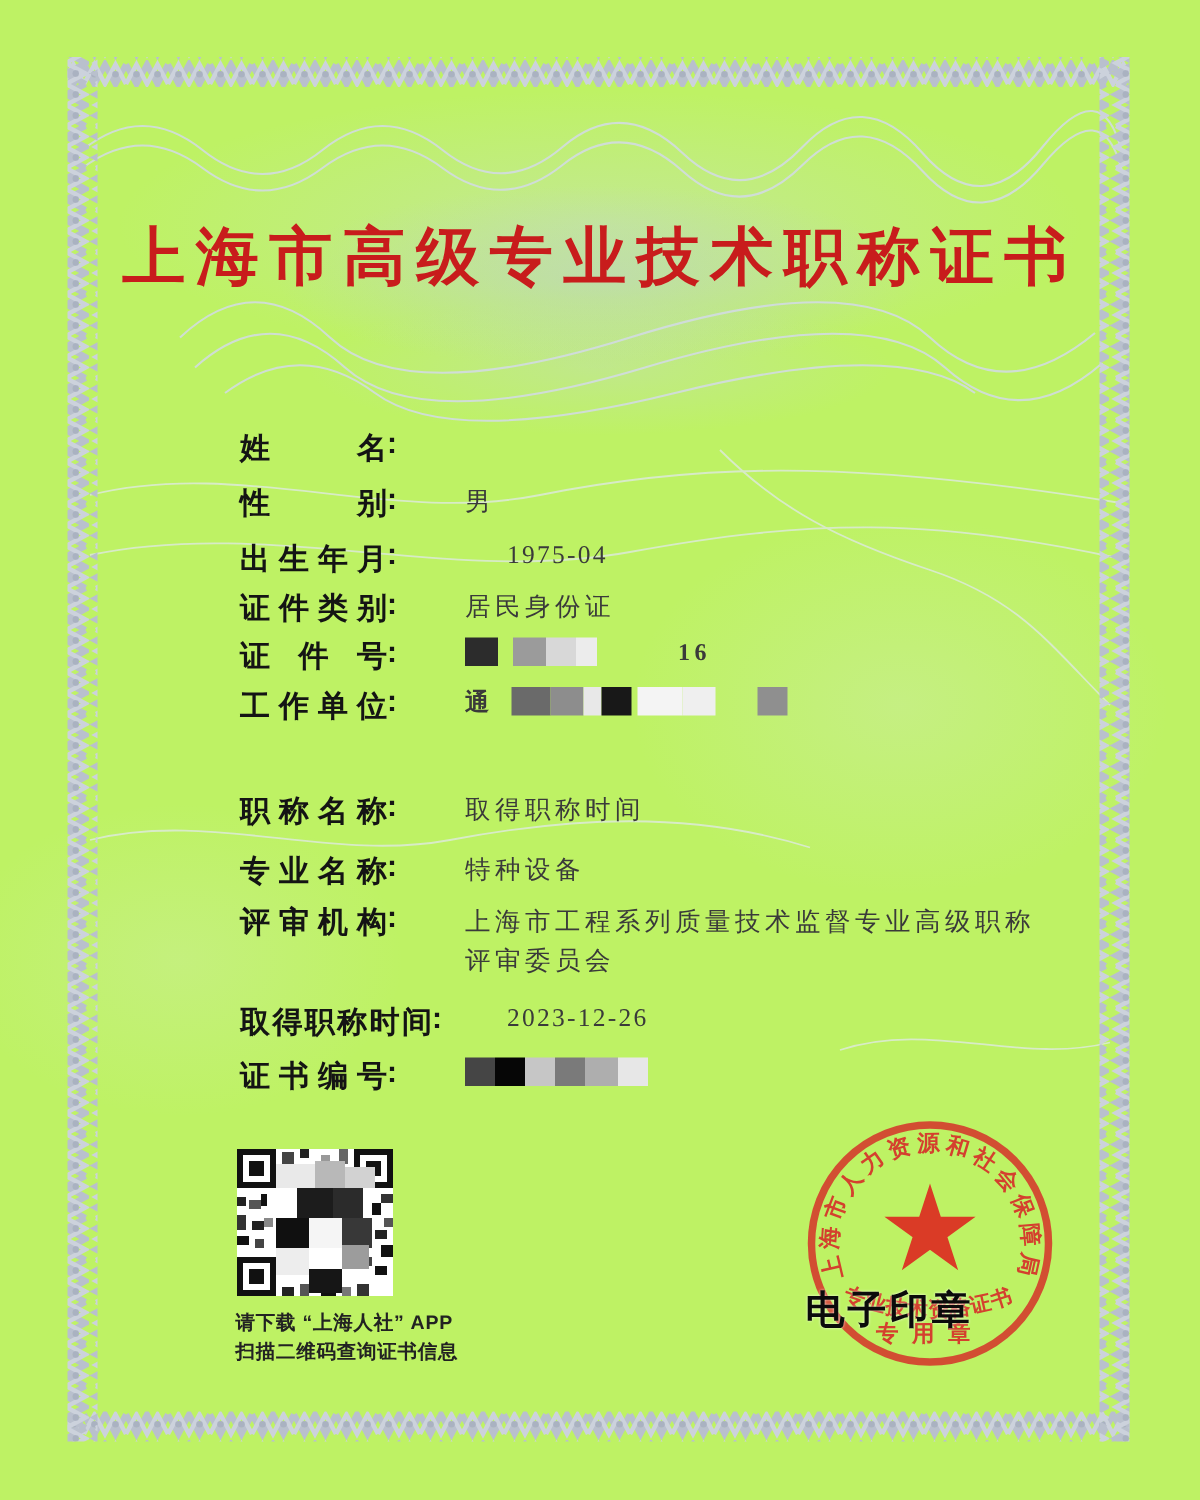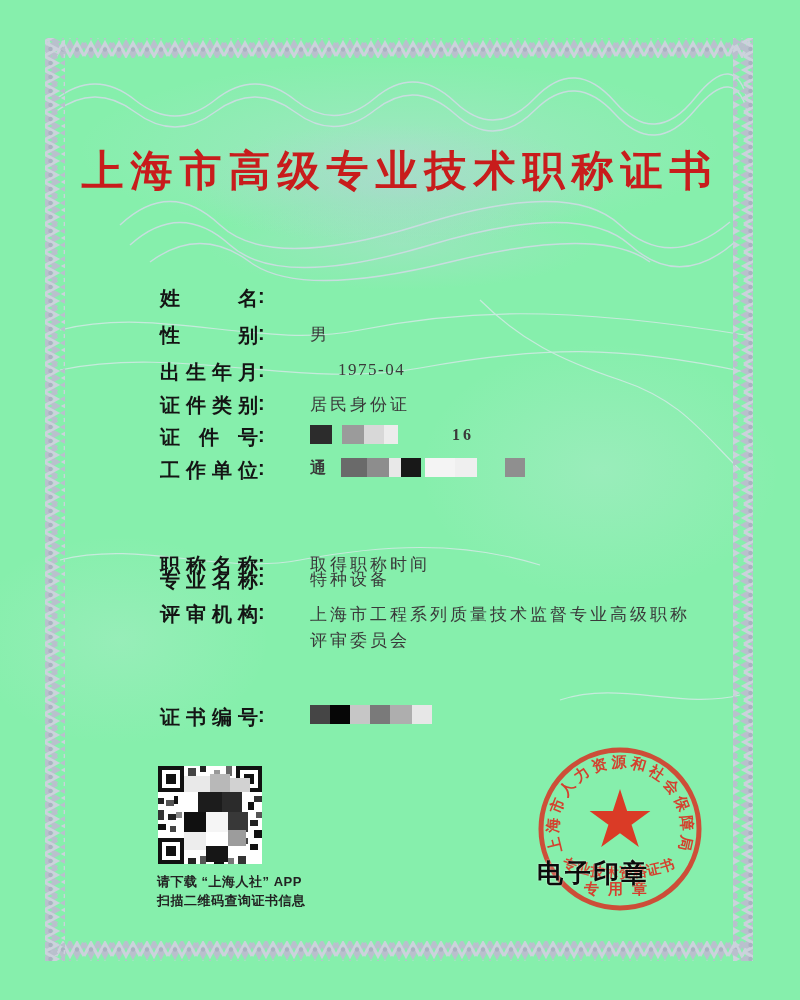--- a/index.html
+++ b/index.html
@@ -1,16 +1,16 @@
 <!DOCTYPE html>
 <html><head>
 <meta charset="utf-8">
 <style>
   html,body{margin:0;padding:0;background:#fff;}
-  .page{position:relative;width:800px;height:1000px;background:#86efac;overflow:hidden;
+  .page{position:relative;width:800px;height:1000px;background:#bef264;overflow:hidden;
         font-family:"Liberation Sans",sans-serif;}
   
   .wm{position:absolute;inset:0;pointer-events:none;
       background:
         radial-gradient(ellipse 300px 85px at 400px 185px, rgba(188,202,221,.45), rgba(188,202,221,0) 72%),
         radial-gradient(ellipse 430px 120px at 400px 150px, rgba(205,216,232,.35), rgba(205,216,232,0) 75%),
         radial-gradient(ellipse 260px 60px at 400px 245px, rgba(198,210,227,.30), rgba(198,210,227,0) 75%),
         radial-gradient(ellipse 240px 170px at 600px 470px, rgba(223,229,238,.22), rgba(223,229,238,0) 75%),
         radial-gradient(ellipse 200px 140px at 120px 640px, rgba(226,231,239,.18), rgba(226,231,239,0) 75%);}
   svg.deco{position:absolute;left:0;top:0;pointer-events:none;}
@@ -112,35 +112,39 @@
     </span>
   </div>
 
   <div class="frow" style="top:457px">
     <span class="flabel">工作单位</span><span class="colon">:</span>
     <span class="fval">
       <span class="prefix">通</span><span class="px" style="width:26px;margin-left:12px;background:#6a6a6a"></span><span class="px" style="width:22px;background:#8d8d8d"></span><span class="px" style="width:12px;background:#e8e8e8"></span><span class="px" style="width:20px;background:#181818"></span><span class="px" style="width:30px;margin-left:4px;background:#f4f4f4"></span><span class="px" style="width:22px;background:#efefef"></span><span class="px" style="width:20px;margin-left:28px;background:#8f8f8f"></span>
     </span>
   </div>
 
-  <div class="frow" style="top:552px">
+  <div class="frow" style="top:527px">
     <span class="flabel">职称名称</span><span class="colon">:</span>
     <span class="fval">取得职称时间</span>
   </div>
 
   <div class="frow" style="top:567px">
     <span class="flabel">专业名称</span><span class="colon">:</span>
     <span class="fval">特种设备</span>
   </div>
 
   <div class="frow" style="top:601px">
     <span class="flabel">评审机构</span><span class="colon">:</span>
     <span class="fval wrap">上海市工程系列质量技术监督专业高级职称评审委员会</span>
   </div>
 
+  <div class="frow" style="top:668px">
+    <span class="flabel w6">取得职称时间</span><span class="colon">:</span>
+    <span class="fval num">2023-12-26</span>
+  </div>
 
   <div class="frow" style="top:704px">
     <span class="flabel">证书编号</span><span class="colon">:</span>
     <span class="fval">
       <span class="px" style="width:20px;background:#454545"></span><span class="px" style="width:20px;background:#060606"></span><span class="px" style="width:20px;background:#c6c6c6"></span><span class="px" style="width:20px;background:#7a7a7a"></span><span class="px" style="width:22px;background:#aeaeae"></span><span class="px" style="width:20px;background:#e7e7e7"></span>
     </span>
   </div>
 
   <div class="qr-wrap">
     <svg width="104" height="98" viewBox="0 0 104 98">

